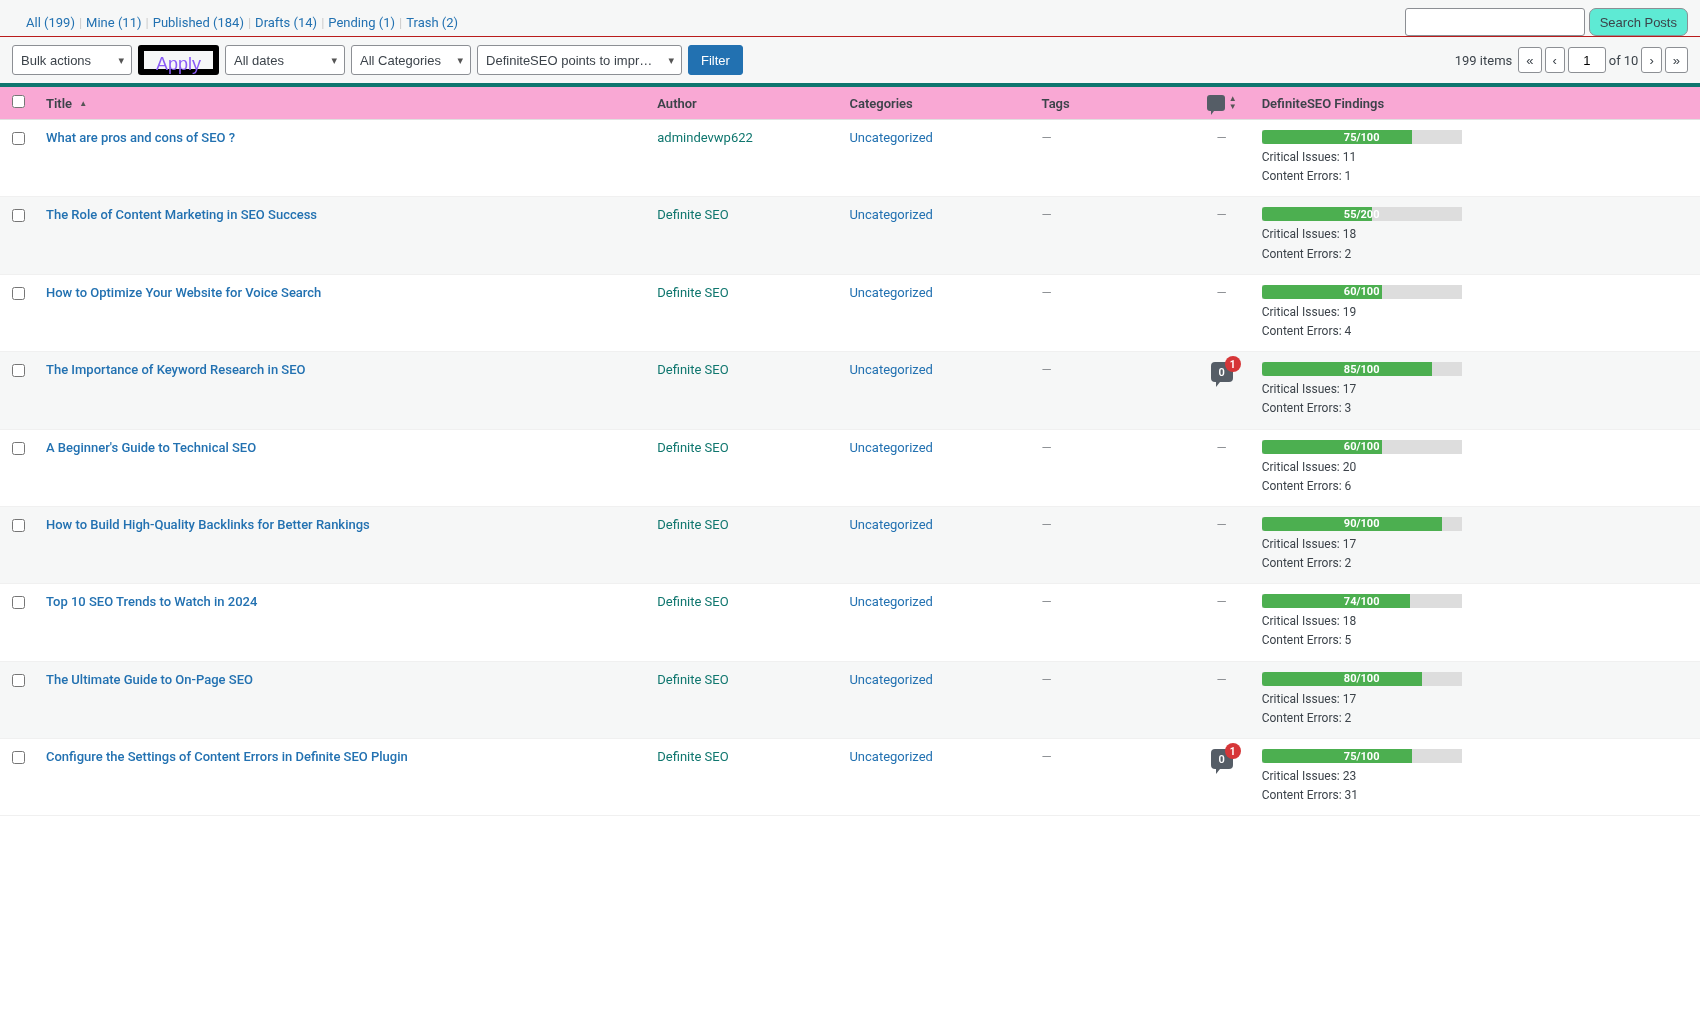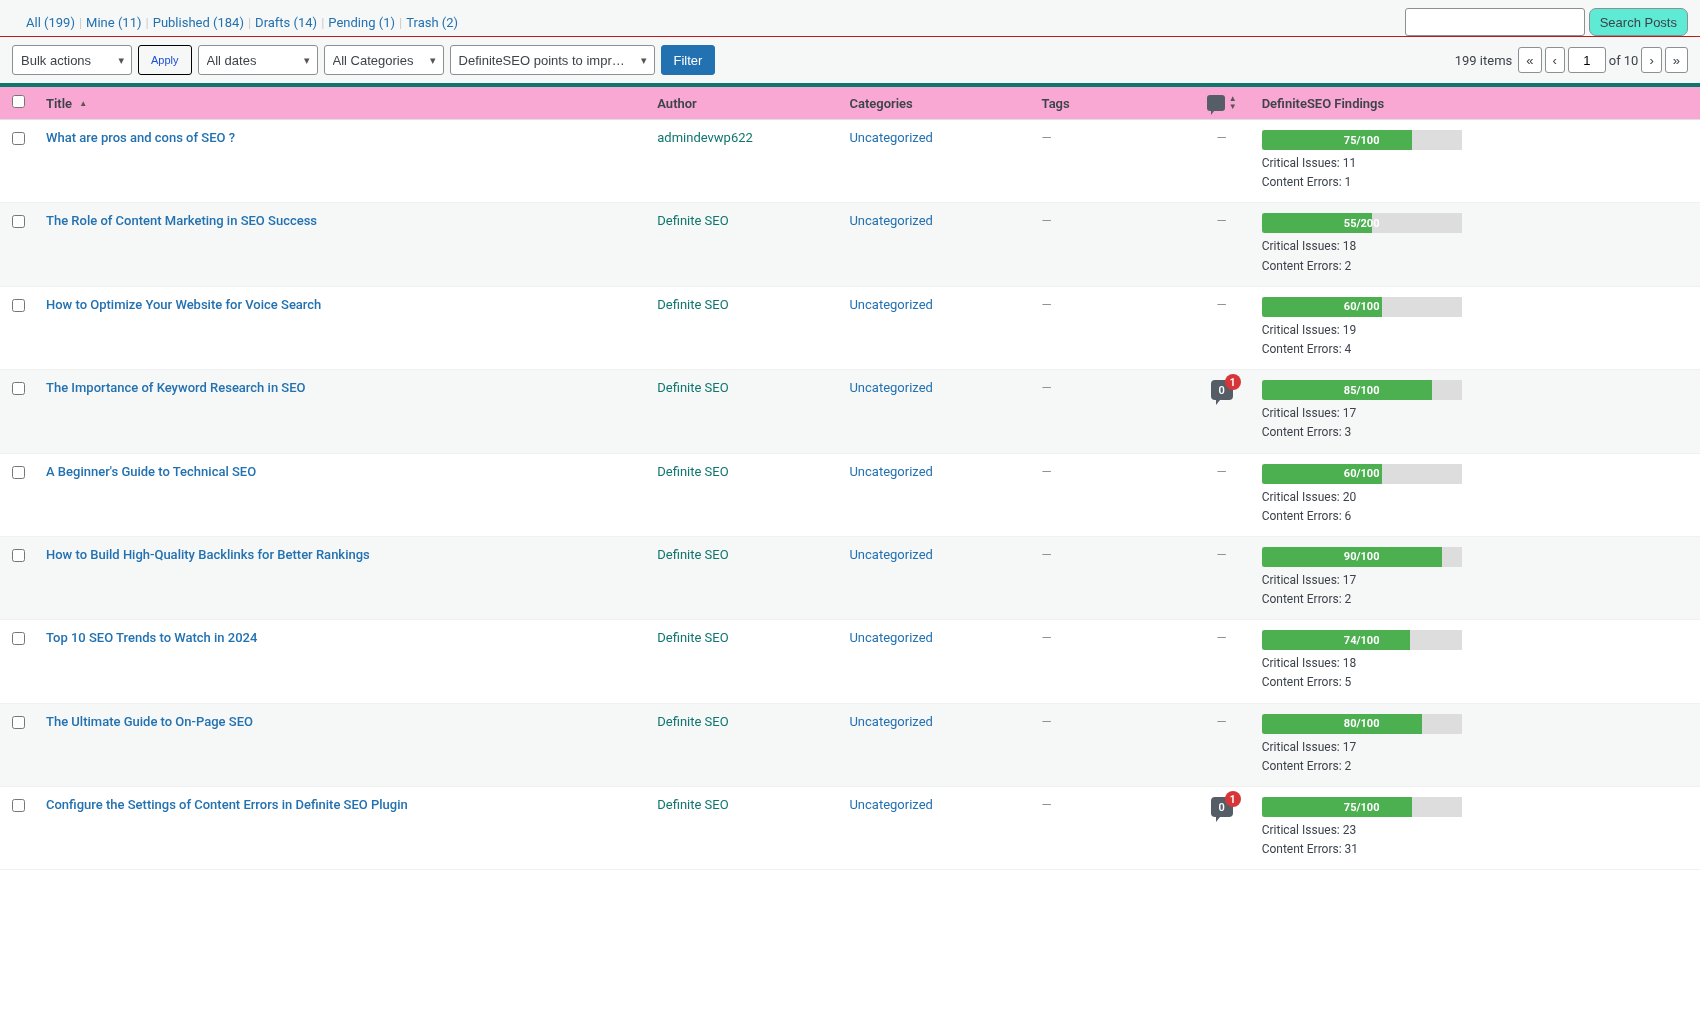--- a/index.html
+++ b/index.html
@@ -15,21 +15,21 @@
     .search-input { border: 1px solid #8c8f94; border-radius: 3px; padding: 3px 6px; font-size: 13px; width: 180px; height: 28px; }
     .search-btn { background: #5eead4; border: 1px solid #8c8f94; border-radius: 7px; padding: 3px 10px; font-size: 13px; cursor: pointer; height: 28px; color: #3c434a; }
 
     
     .action-bar { display: flex; align-items: center; justify-content: space-between; padding: 8px 12px; background: #f6f7f7; }
     .action-bar-left { display: flex; align-items: center; gap: 6px; }
     .action-bar-right { display: flex; align-items: center; gap: 6px; font-size: 13px; color: #3c434a; }
     .select-wrap { position: relative; display: inline-block; }
     .select-wrap select { appearance: none; -webkit-appearance: none; background: #fff; border: 1px solid #8c8f94; border-radius: 3px; padding: 3px 28px 3px 8px; font-size: 13px; height: 30px; cursor: pointer; color: #3c434a; min-width: 120px; }
     .select-wrap::after { content: '▾'; position: absolute; right: 8px; top: 50%; transform: translateY(-50%); pointer-events: none; font-size: 11px; color: #555; }
-    .apply-btn { background: #f6f7f7; border: 1px solid #000000; border-radius: 3px; padding: 3px 12px; font-size: 11px; cursor: pointer; height: 30px; color: #1d4ed8; }
+    .apply-btn { background: #f6f7f7; border: 6px solid #000000; border-radius: 3px; padding: 3px 12px; font-size: 18px; cursor: pointer; height: 30px; color: #8b5cf6; }
     .filter-btn { background: #2271b1; border: 1px solid #2271b1; border-radius: 3px; padding: 3px 12px; font-size: 13px; cursor: pointer; height: 30px; color: #fff; font-weight: 500; }
     .pagination { display: flex; align-items: center; gap: 3px; }
     .pag-btn { background: #fff; border: 1px solid #8c8f94; border-radius: 3px; padding: 2px 7px; font-size: 13px; cursor: pointer; height: 26px; line-height: 1; color: #3c434a; }
     .pag-input { border: 1px solid #8c8f94; border-radius: 3px; padding: 2px 4px; font-size: 13px; width: 38px; height: 26px; text-align: center; }
     .pag-of { font-size: 13px; }
 
     
     .posts-table { width: 100%; border-collapse: collapse; }
     .posts-table thead th { background: #f9a8d4; border-bottom: 1px solid #e0e0e0; border-top: 4px solid #0f766e; padding: 8px 10px; text-align: left; font-weight: 600; font-size: 13px; color: #3c434a; white-space: nowrap; }
     .posts-table thead th.col-cb { width: 36px; text-align: center; padding: 8px 4px; }
@@ -45,21 +45,21 @@
     .posts-table tbody td { padding: 10px 10px; vertical-align: top; font-size: 13px; }
     .posts-table tbody td.col-cb { text-align: center; padding-top: 12px; }
     .post-title-link { color: #2271b1; text-decoration: none; font-size: 13px; font-weight: 500; }
     .author-link { color: #0f766e; text-decoration: none; }
     .cat-link { color: #2271b1; text-decoration: none; margin-top: 28px; }
     .dash { color: #8c8f94; }
 
     
     .seo-cell { min-width: 250px; }
     .seo-bar-wrap { display: flex; align-items: center; gap: 6px; margin-bottom: 4px; }
-    .seo-bar-bg { background: #ddd; border-radius: 0; height: 20px; width: 200px; position: relative; overflow: hidden; }
+    .seo-bar-bg { background: #ddd; border-radius: 0; height: 14px; width: 200px; position: relative; overflow: hidden; }
     .seo-bar-fill { height: 100%; background: #4caf50; border-radius: 3px 0 0 3px; position: absolute; top: 0; left: 0; }
     .seo-bar-label { position: absolute; top: 0; left: 0; width: 100%; height: 100%; display: flex; align-items: center; justify-content: center; font-size: 11px; font-weight: 700; color: #fff; z-index: 1; }
     .seo-issues { font-size: 12px; color: #3c434a; line-height: 1.6; }
 
     
     .comment-cell { text-align: center; vertical-align: middle; }
     .comment-bubble-wrap { display: inline-flex; align-items: center; justify-content: center; position: relative; }
     .comment-icon { width: 22px; height: 20px; background: #555d66; border-radius: 4px; position: relative; display: inline-flex; align-items: center; justify-content: center; color: #fff; font-size: 11px; font-weight: 600; }
     .comment-icon::after { content: ''; position: absolute; bottom: -5px; left: 5px; border-width: 5px 4px 0 0; border-style: solid; border-color: #555d66 transparent transparent transparent; }
     .comment-badge { position: absolute; top: -6px; right: -8px; background: #d63638; color: #fff; border-radius: 50%; width: 16px; height: 16px; font-size: 10px; display: flex; align-items: center; justify-content: center; font-weight: 700; }

